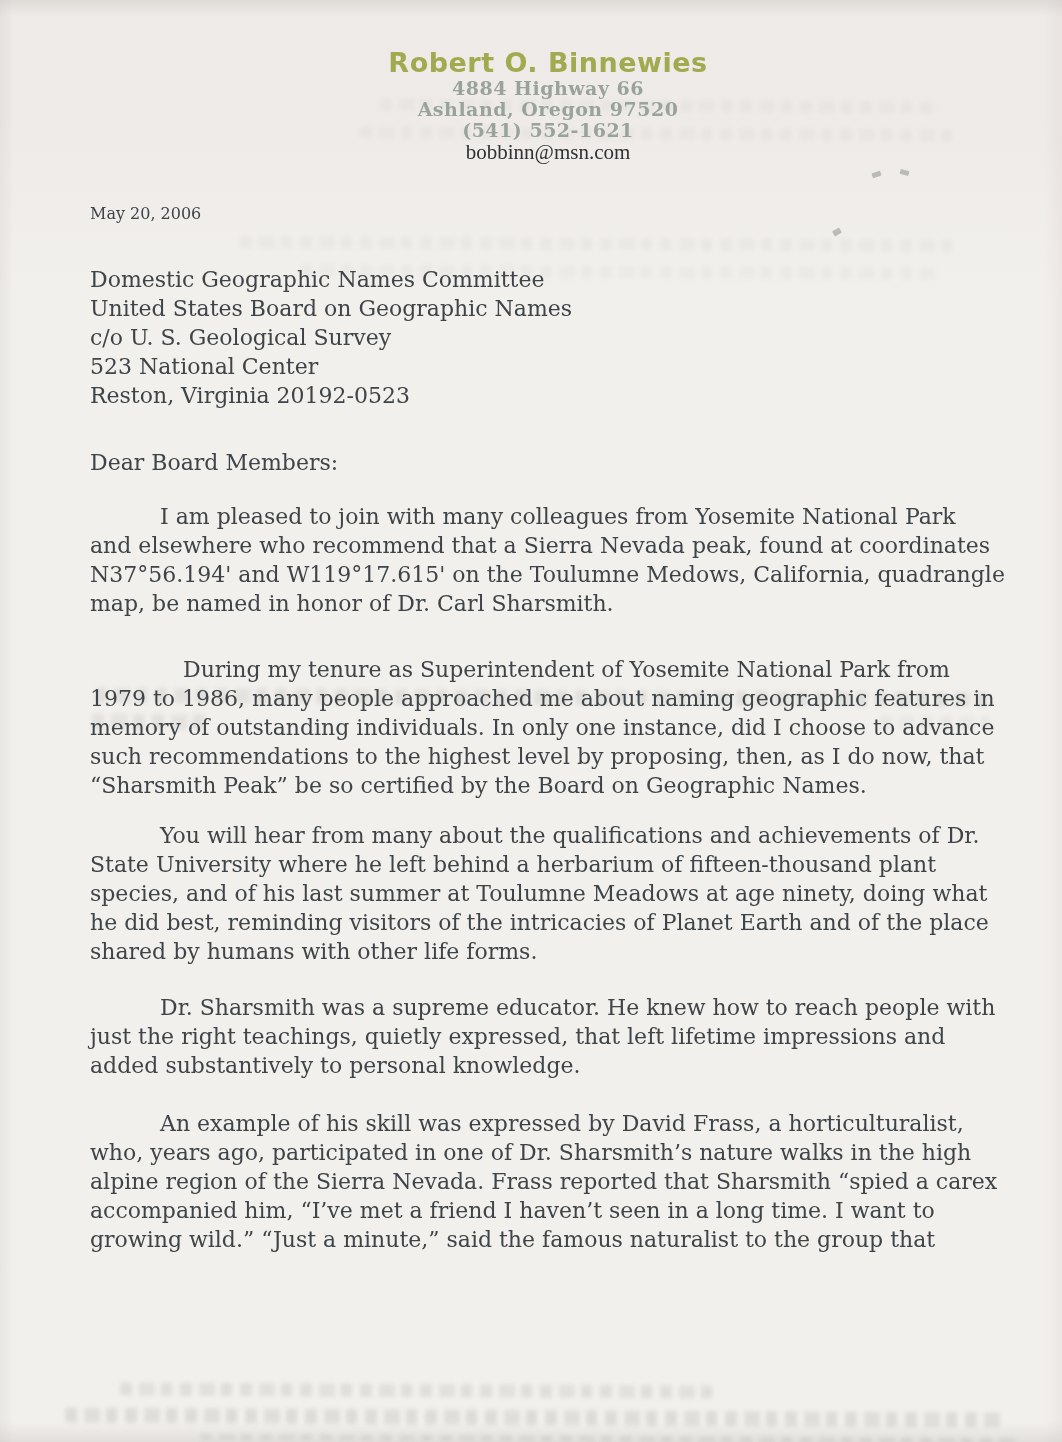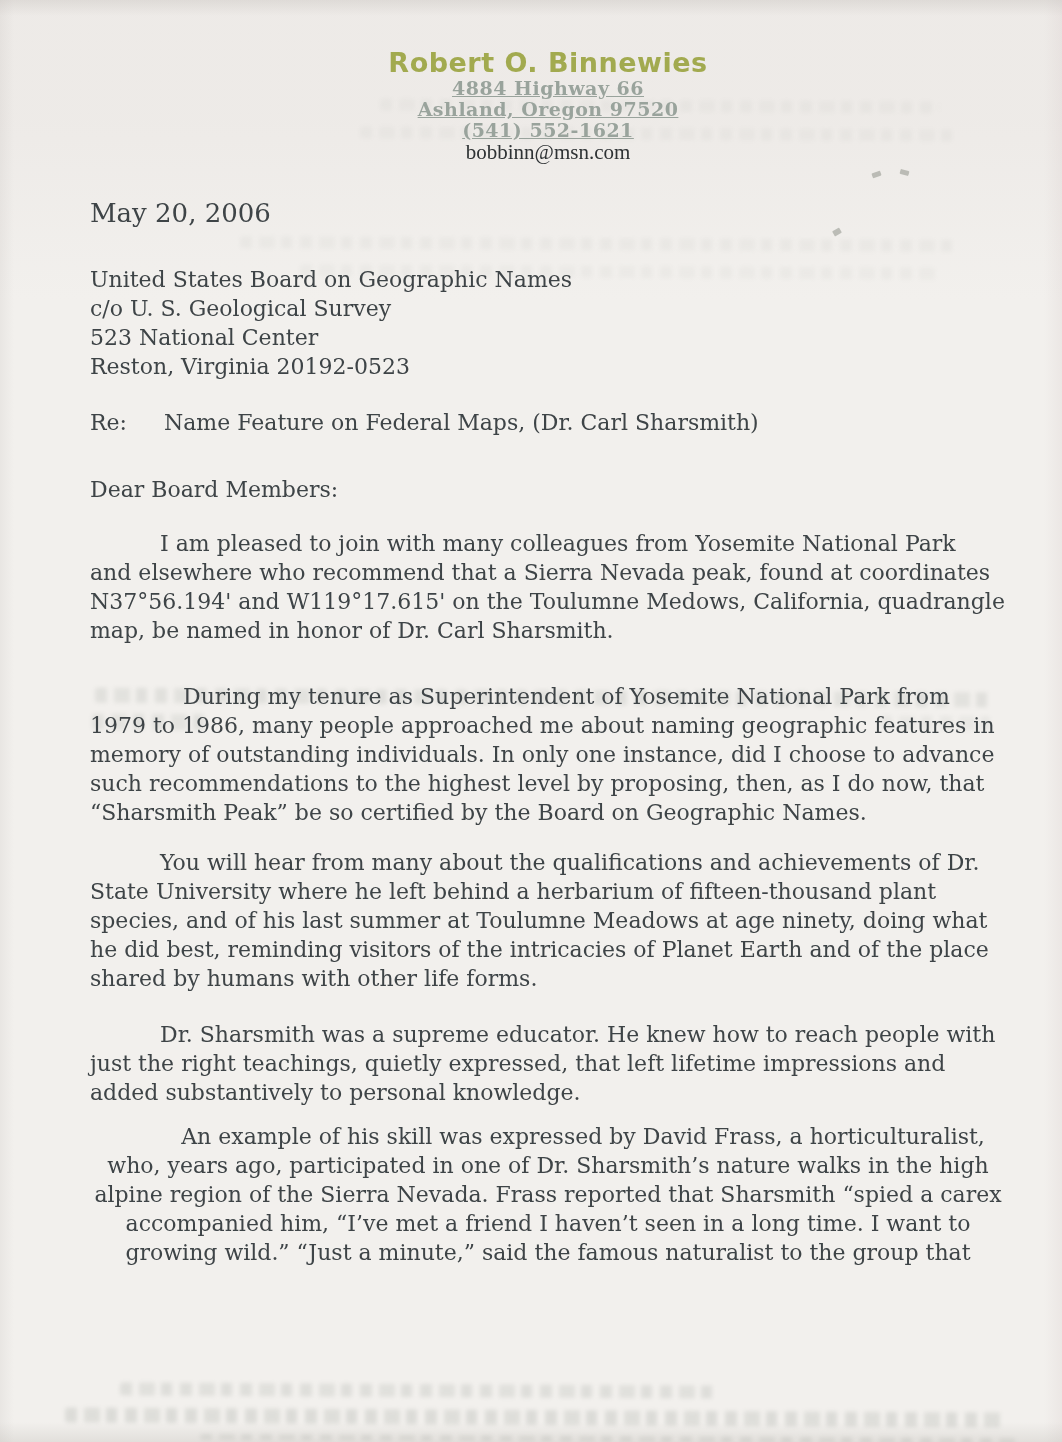--- a/index.html
+++ b/index.html
@@ -22,44 +22,44 @@
 
   
   .letterhead { text-align:center; }
   .lh-name {
     font-family:"DejaVu Sans", sans-serif;
     font-weight:700; font-size:27px; line-height:30px;
     letter-spacing:.5px; color:#a2aa4f;
   }
   .lh-line {
     font-weight:700; font-size:19px; line-height:21px;
-    letter-spacing:.5px; color:#99a39c;text-decoration:underline;
+    letter-spacing:.5px; color:#99a39c;
   }
   .lh-email {
     font-family:"Liberation Serif", serif;
     font-size:21px; line-height:22px; color:#2e3234;
   }
 
   
-  .date-line { margin-top:36px; font-size:26px; line-height:29px; }
+  .date-line { margin-top:36px; font-size:16px; line-height:29px; }
   .recipient { margin-top:37px; }
   .recipient div { font-size:22px; line-height:29px; white-space:nowrap; }
   .subject { margin-top:27px; display:flex; font-size:22px; line-height:29px; }
   .subject .subj-label { width:74px; flex:0 0 74px; }
   .salutation { margin-top:38px; font-size:22px; line-height:29px; }
 
   .para { margin:0; font-size:22px; }
   .para .line { line-height:29px; white-space:nowrap; }
   .indent { padding-left:70px; }
   .indent-deep { padding-left:93px; }
   .p1 { margin-top:25px; }
   .p2 { margin-top:37px; }
   .p3 { margin-top:21px; }
   .p4 { margin-top:27px; }
-  .p5 { margin-top:15px;text-align:center; }
+  .p5 { margin-top:29px; }
 
   
   .ghost {
     position:absolute;
     filter:blur(2px);
     background:repeating-linear-gradient(90deg,
       #7d857d 0 12px, transparent 12px 19px,
       #8a9188 19px 35px, transparent 35px 41px,
       #79817a 41px 52px, transparent 52px 60px);
     border-radius:3px;
@@ -94,30 +94,27 @@
       <div class="lh-name">Robert O. Binnewies</div>
       <div class="lh-line">4884 Highway 66</div>
       <div class="lh-line">Ashland, Oregon 97520</div>
       <div class="lh-line">(541) 552-1621</div>
       <div class="lh-email">bobbinn@msn.com</div>
     </div>
 
     <div class="date-line">May 20, 2006</div>
 
     <div class="recipient">
+      <div>Domestic Geographic Names Committee</div>
       <div>United States Board on Geographic Names</div>
       <div>c/o U. S. Geological Survey</div>
       <div>523 National Center</div>
       <div>Reston, Virginia 20192-0523</div>
     </div>
 
-    <div class="subject">
-      <span class="subj-label">Re:</span>
-      <span class="subj-text">Name Feature on Federal Maps, (Dr. Carl Sharsmith)</span>
-    </div>
 
     <div class="salutation">Dear Board Members:</div>
 
     <div class="para p1">
       <div class="line indent">I am pleased to join with many colleagues from Yosemite National Park</div>
       <div class="line">and elsewhere who recommend that a Sierra Nevada peak, found at coordinates</div>
       <div class="line">N37°56.194' and W119°17.615' on the Toulumne Medows, California, quadrangle</div>
       <div class="line">map, be named in honor of Dr. Carl Sharsmith.</div>
     </div>
 

